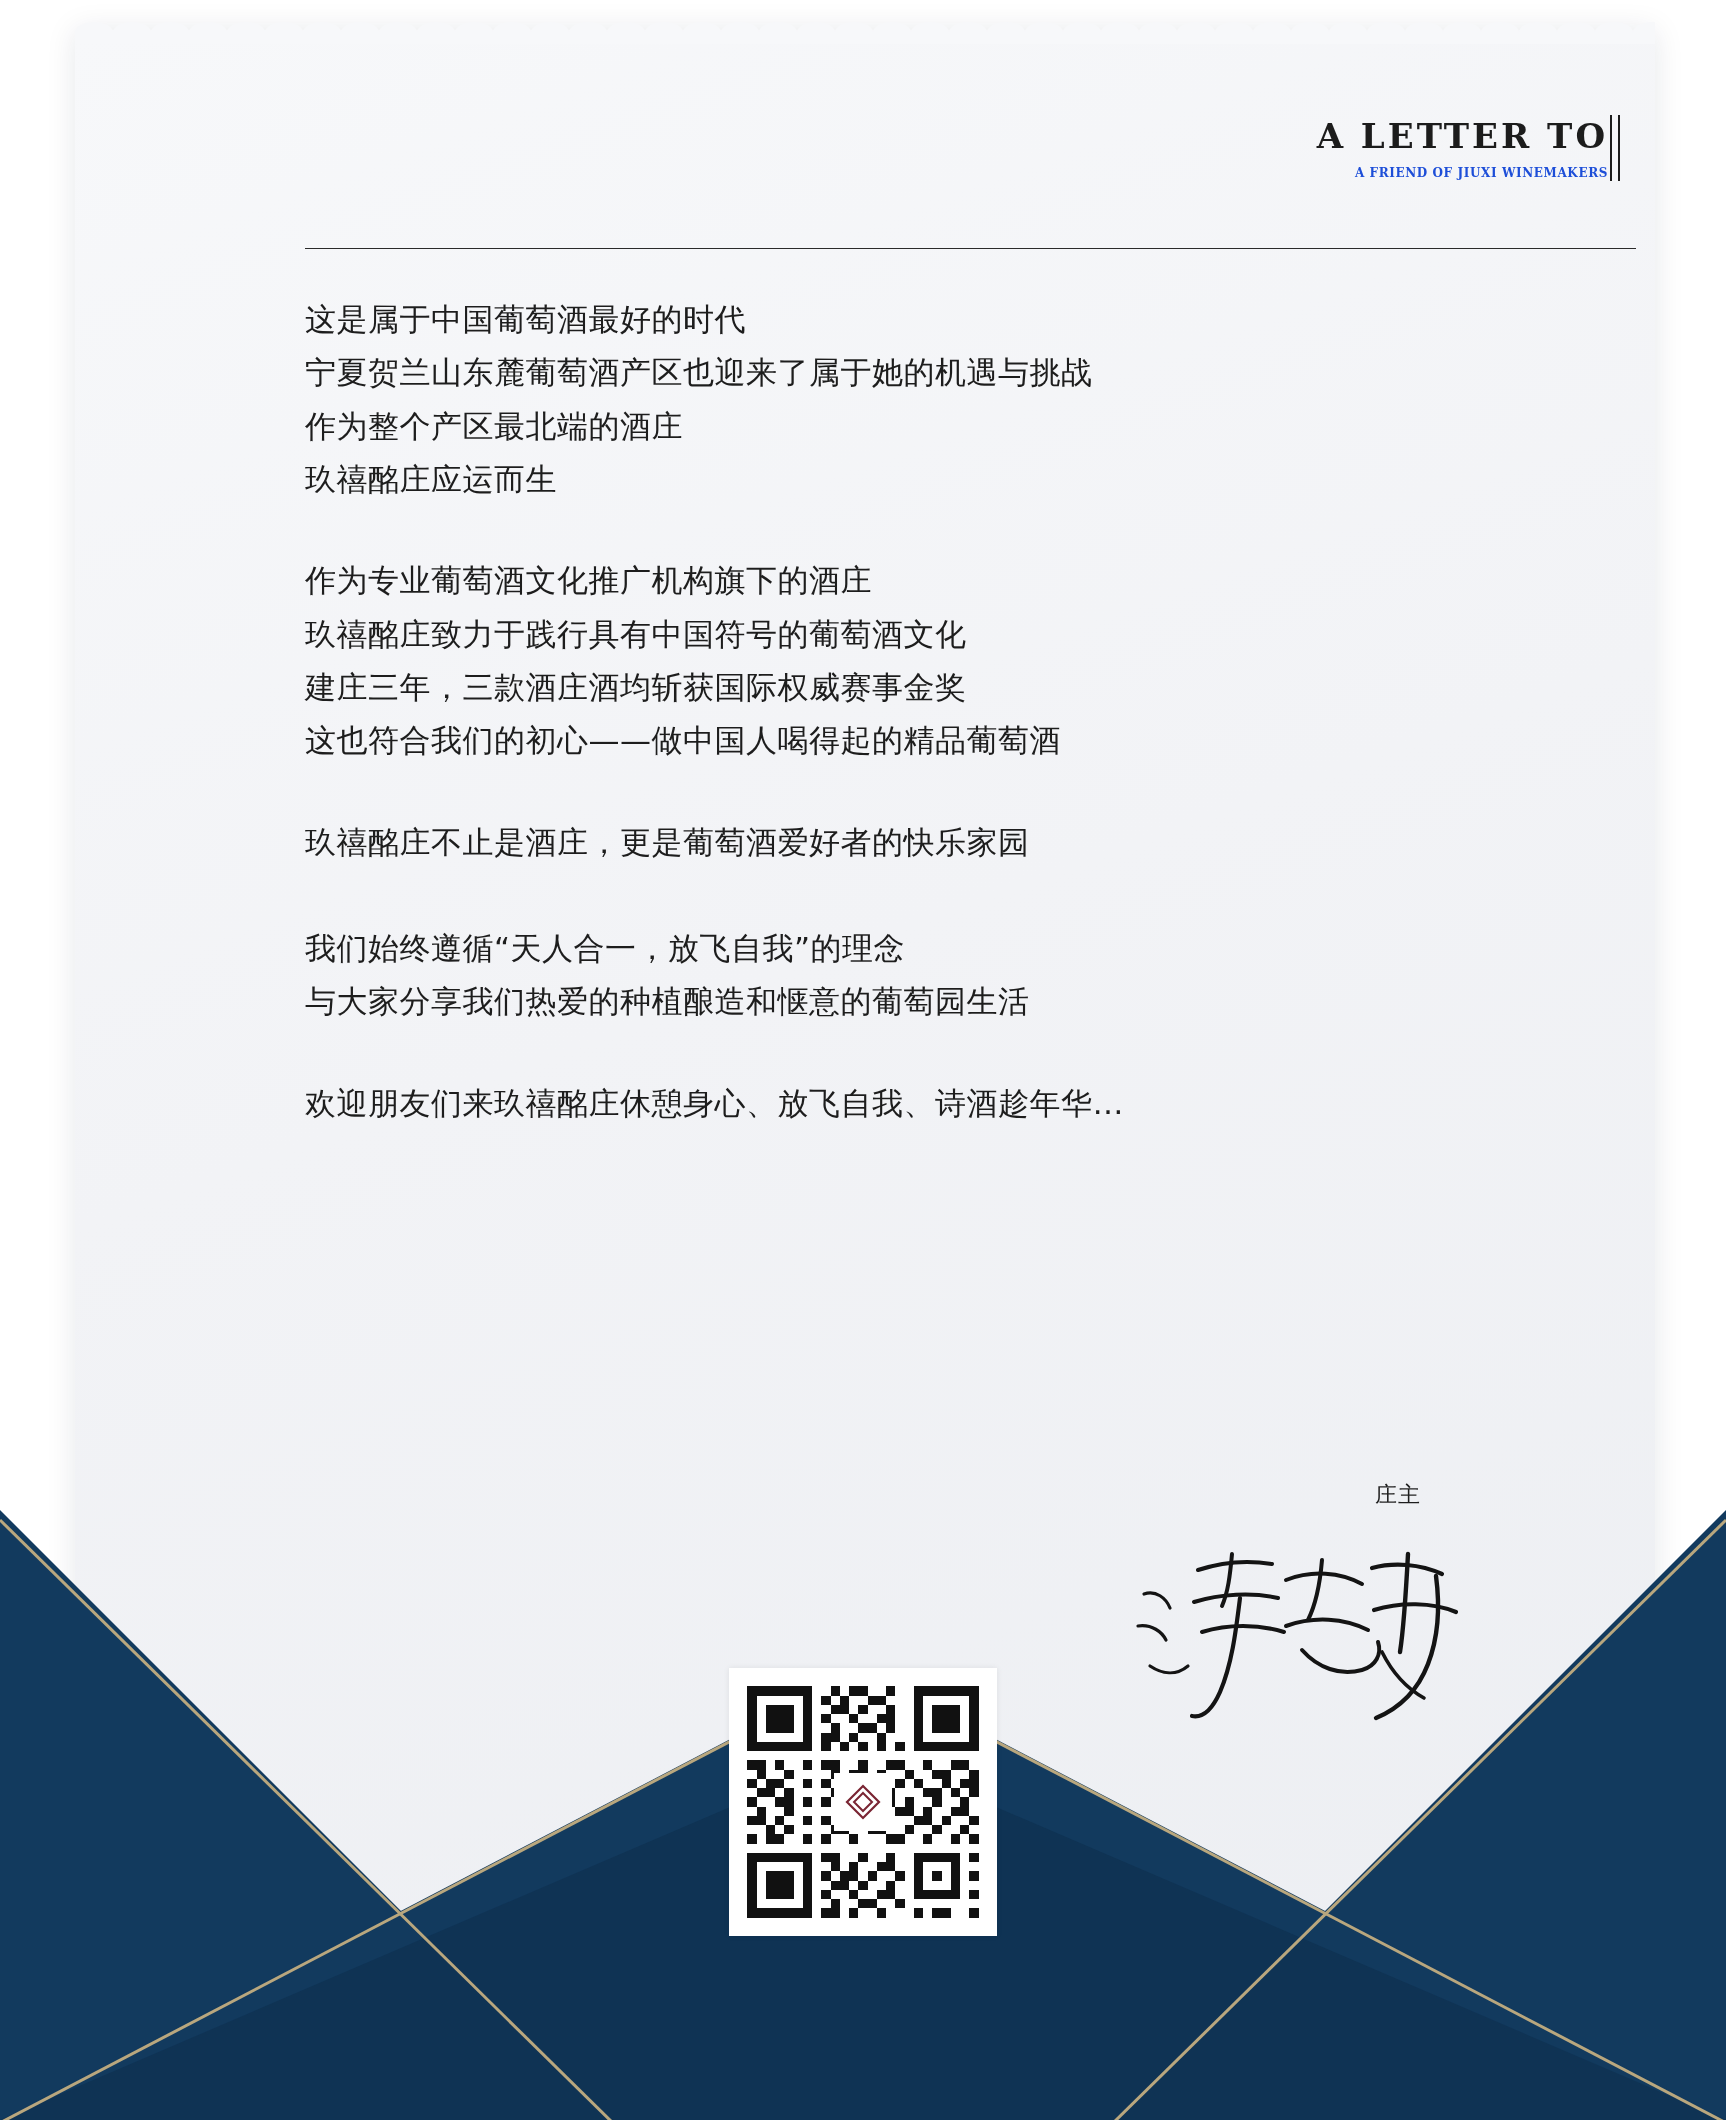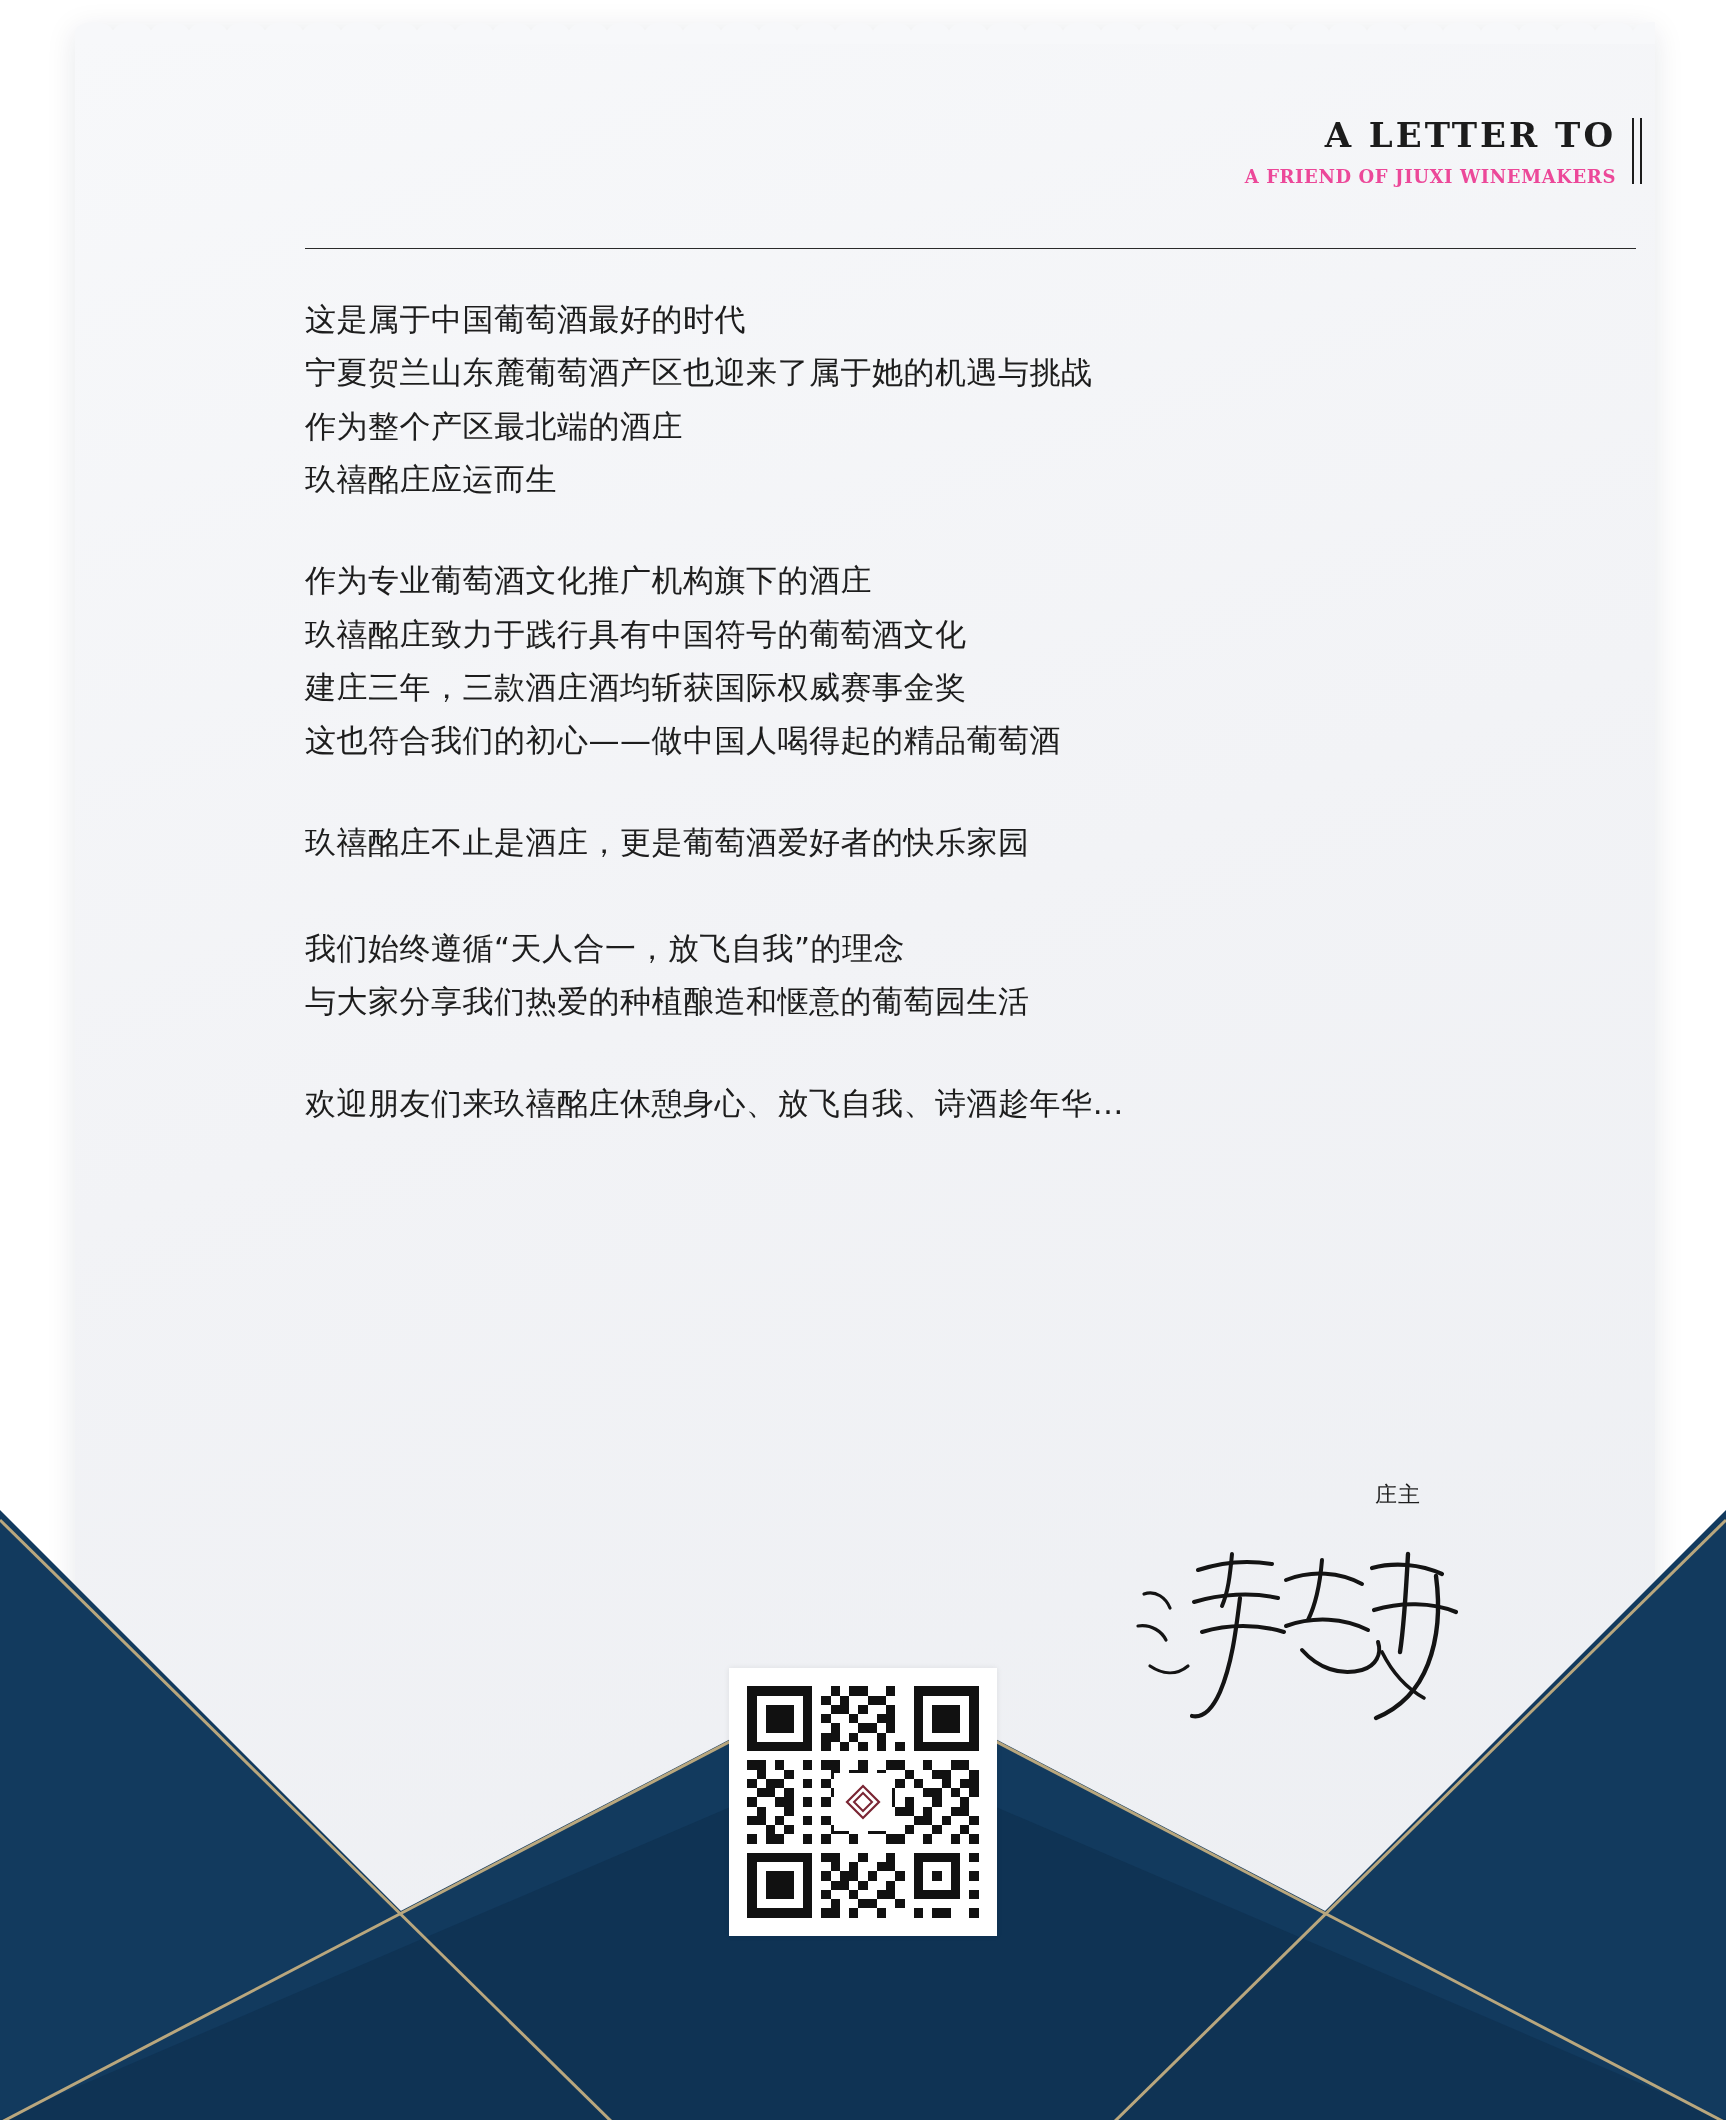--- a/index.html
+++ b/index.html
@@ -40,44 +40,43 @@
     top: 22px;
     width: 1580px;
     height: 22px;
     overflow: hidden;
   }
   .scallop svg { display: block; }
 
   
   .header {
     position: absolute;
-    right: 82px;
+    right: 104px;
     top: 115px;
     text-align: right;
     display: flex;
     align-items: center;
     justify-content: space-between;
-    gap: 14px;
   }
   .header-text { text-align: right; }
   .title-main {
     font-family: "DejaVu Serif", "Liberation Serif", serif;
     font-weight: bold;
     font-size: 34px;
     letter-spacing: 3px;
     color: #1c1c1c;
     line-height: 1.2;
     white-space: nowrap;
   }
   .title-sub {
     font-family: "DejaVu Serif", "Liberation Serif", serif;
     font-weight: bold;
-    font-size: 18px;
+    font-size: 12px;
     letter-spacing: 0.6px;
-    color: #ec4899;
+    color: #1d4ed8;
     margin-top: 10px;
     white-space: nowrap;
   }
   .title-bars {
     display: inline-block;
     width: 14px;
     height: 66px;
     position: relative;
   }
   .title-bars i {

